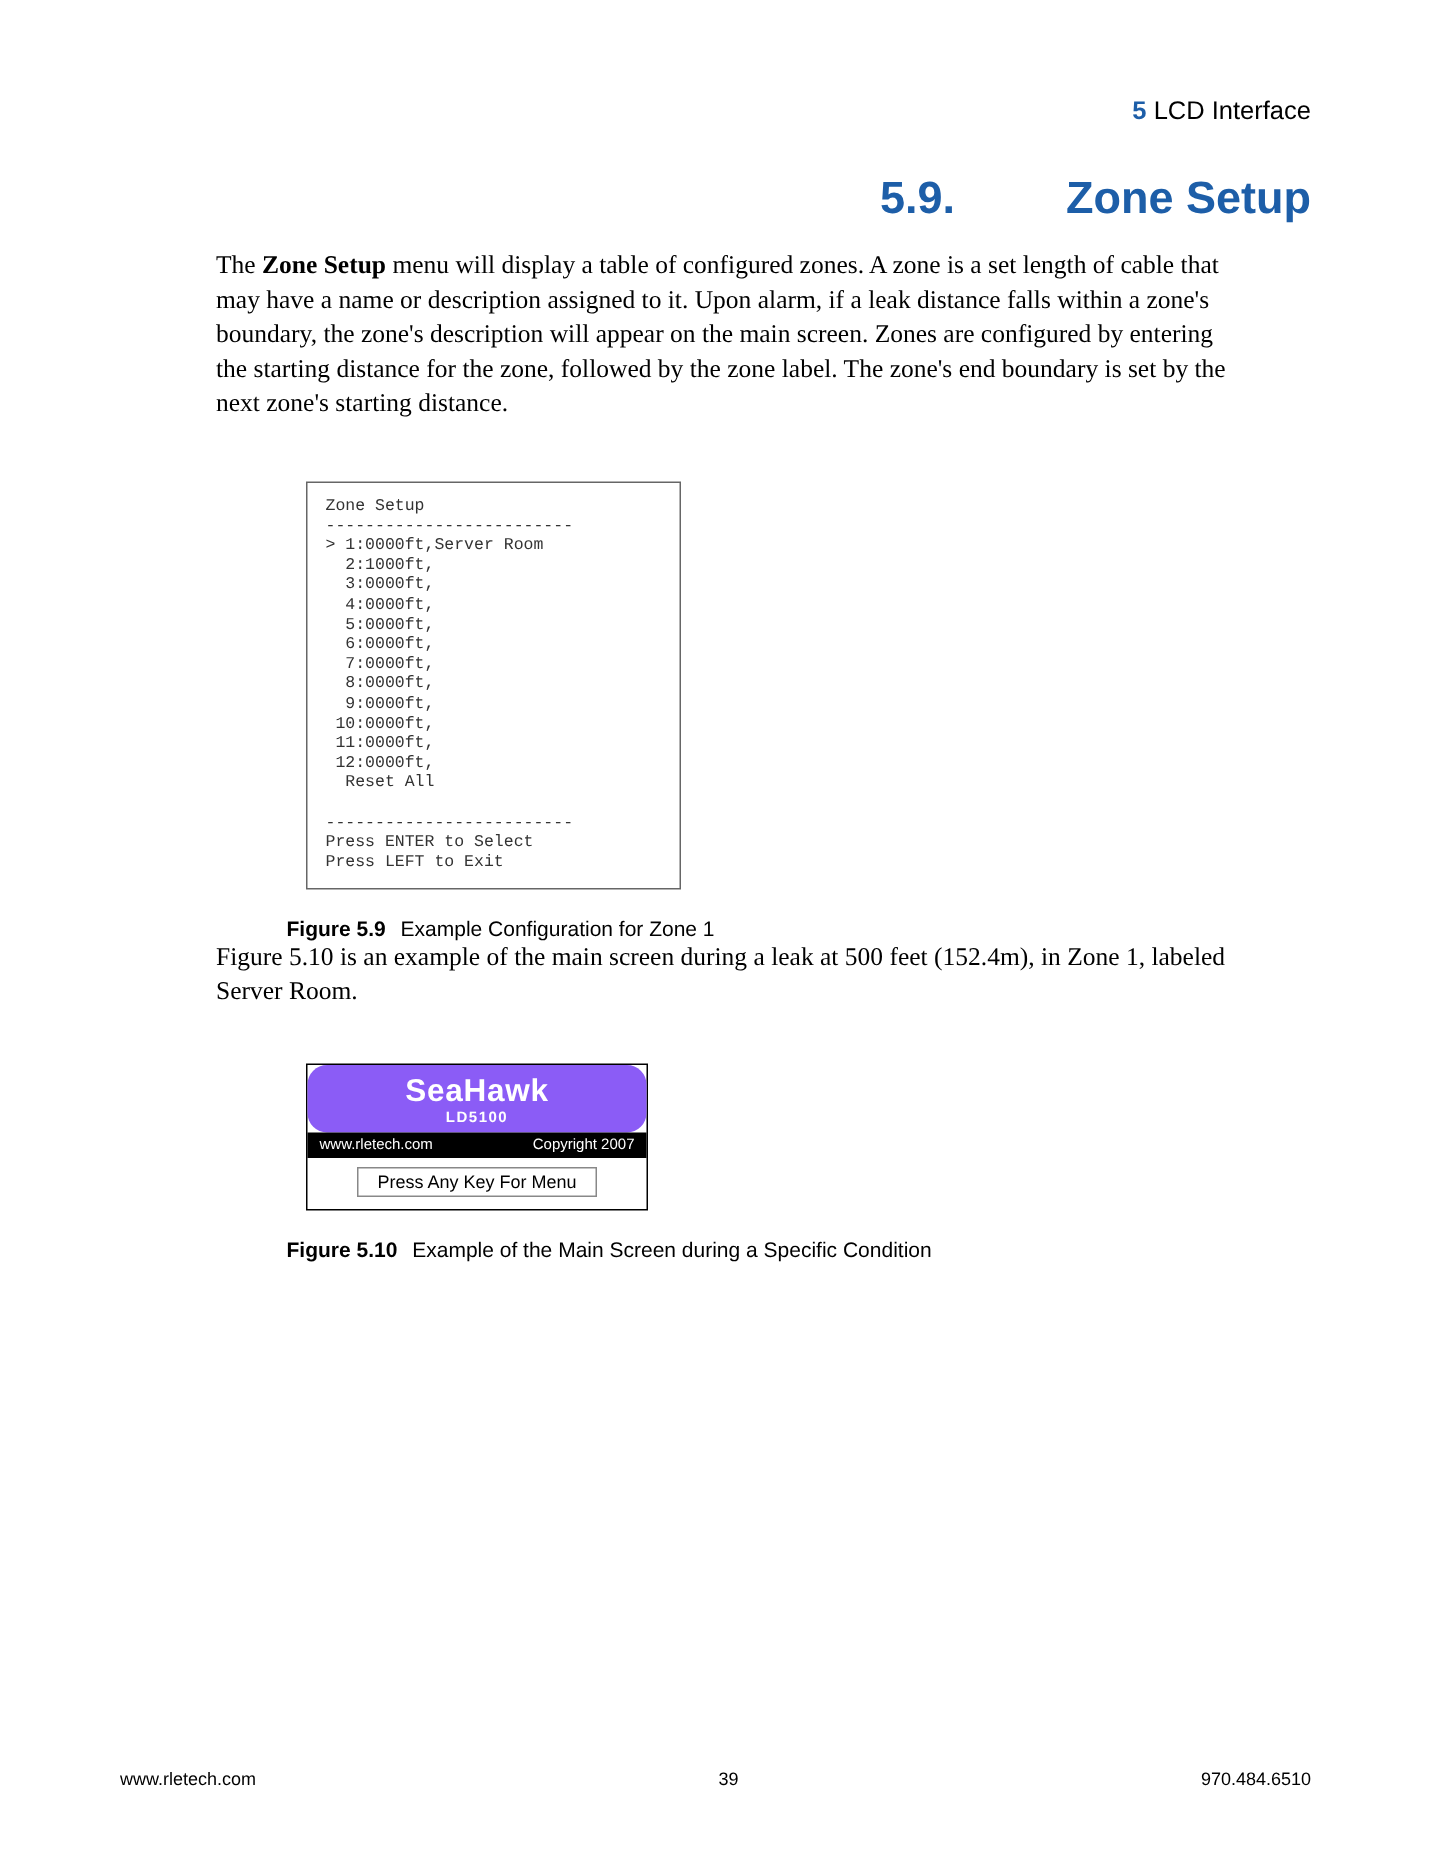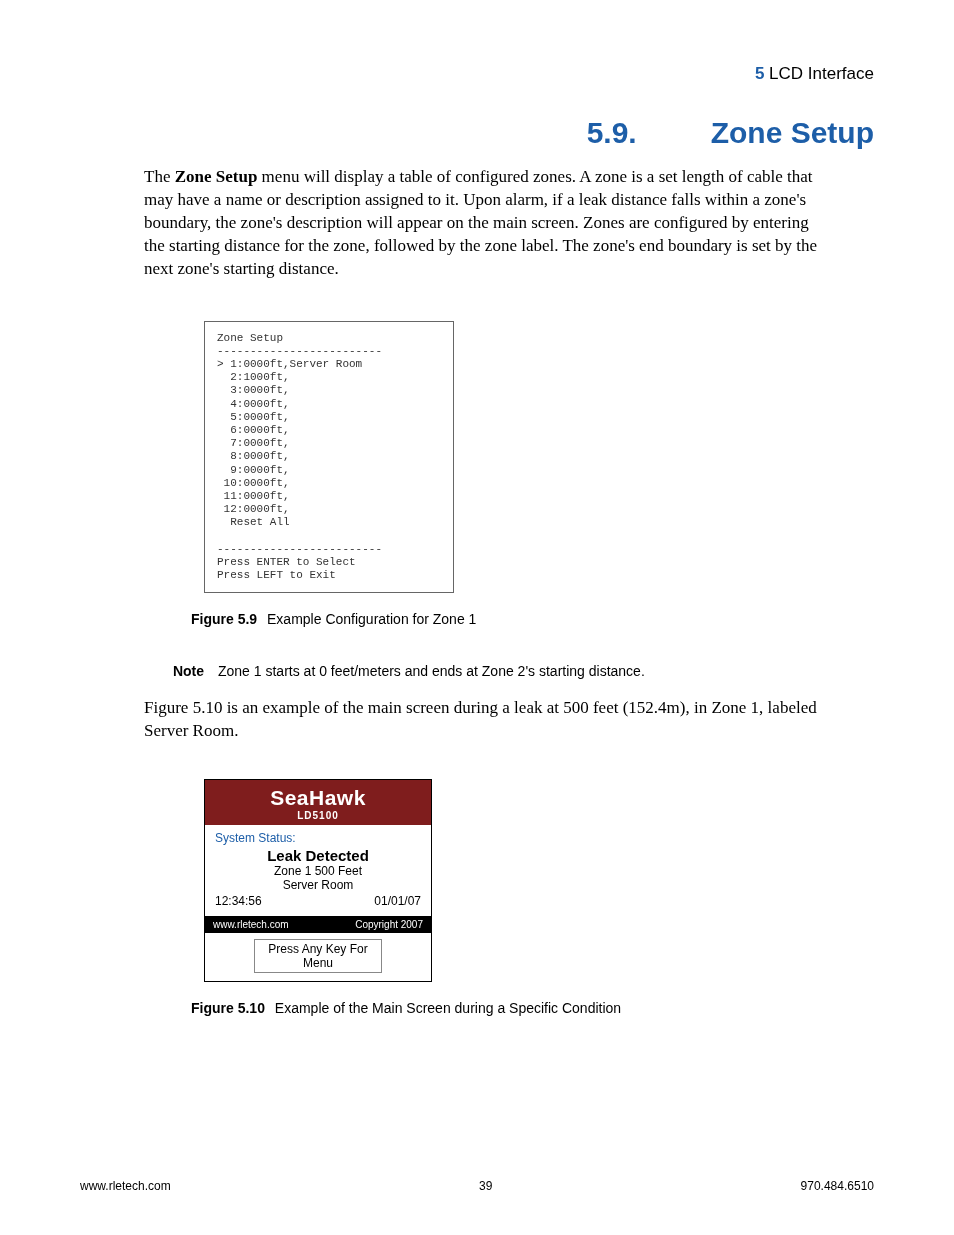--- a/index.html
+++ b/index.html
@@ -12,31 +12,31 @@
   .sectitle { color: #1d5ea8; font-weight: bold; font-size: 30px; }
   .bodycol { margin-left: 64px; margin-top: 16px; max-width: 676px; font-family: "Times New Roman", Times, serif; font-size: 17px; line-height: 1.35; }
   .bodycol .bold { font-weight: bold; }
   .fig-screen { margin: 40px 0 18px 124px; border: 1px solid #666; width: 250px; padding: 10px 12px 10px 12px; font-family: "Courier New", monospace; font-size: 11px; line-height: 1.2; white-space: pre; color: #333; }
   .figcap { margin-left: 111px; font-size: 14px; }
   .figcap b { font-weight: bold; margin-right: 6px; }
   .note-row { display: flex; gap: 14px; margin: 36px 0 18px 84px; font-size: 14px; }
   .note-row .label { font-weight: bold; width: 40px; text-align: right; }
   .note-row .text { font-family: Arial, sans-serif; }
   .shdevice { margin: 36px 0 18px 124px; width: 228px; border: 1px solid #000; background: #fff; }
-  .shdevice .top { background: #7f1d1d; color: #fff; text-align: center; padding: 6px 0 4px 0; }
+  .shdevice .top { background: #8b5cf6; color: #fff; text-align: center; padding: 6px 0 4px 0; border-radius: 13px; }
   .shdevice .brand { font-family: "Arial Black", Arial, sans-serif; font-size: 21px; letter-spacing: 0.5px; font-weight: 900; }
   .shdevice .model { font-size: 10px; font-weight: bold; letter-spacing: 1px; }
   .shdevice .body { padding: 6px 10px 8px 10px; font-size: 12px; }
   .shdevice .body .ss { color: #1d5ea8; font-size: 12px; margin-bottom: 2px; }
   .shdevice .body .leak { text-align: center; font-weight: bold; font-size: 15px; }
   .shdevice .body .zone { text-align: center; font-size: 12px; }
   .shdevice .body .room { text-align: center; font-size: 12px; }
   .shdevice .body .dt { display: flex; justify-content: space-between; font-size: 12px; margin-top: 2px; }
   .shdevice .bar { background: #000; color: #fff; display: flex; justify-content: space-between; font-size: 10px; padding: 3px 8px; }
-  .shdevice .menubtn { margin: 6px auto 8px auto; width: 128px; border: 1px solid #888; text-align: center; font-size: 12px; padding: 2px 0; }
+  .shdevice .menubtn { margin: 6px auto 8px auto; width: 160px; border: 1px solid #888; text-align: center; font-size: 12px; padding: 2px 0; }
   .footer { position: absolute; bottom: 42px; left: 80px; right: 80px; display: flex; justify-content: space-between; font-size: 12px; color: #000; }
 </style>
 </head>
 <body>
 
 <div class="page">
 
   <div class="header-right">
     <span class="chap">5</span>
     <span>LCD Interface</span>
@@ -69,41 +69,27 @@
 
 <span>-------------------------</span>
 <span>Press ENTER to Select</span>
 <span>Press LEFT to Exit</span></div>
 
   <div class="figcap">
     <b>Figure 5.9</b>
     <span>Example Configuration for Zone 1</span>
   </div>
 
-  <div class="note-row">
-    <div class="label">Note</div>
-    <div class="text">Zone 1 starts at 0 feet/meters and ends at Zone 2's starting distance.</div>
-  </div>
 
   <div class="bodycol" style="margin-top:0;">Figure 5.10 is an example of the main screen during a leak at 500 feet (152.4m), in Zone 1, labeled Server Room.</div>
 
   <div class="shdevice">
     <div class="top">
       <div class="brand">SeaHawk</div>
       <div class="model">LD5100</div>
-    </div>
-    <div class="body">
-      <div class="ss">System Status:</div>
-      <div class="leak">Leak Detected</div>
-      <div class="zone">Zone 1  500 Feet</div>
-      <div class="room">Server Room</div>
-      <div class="dt">
-        <span>12:34:56</span>
-        <span>01/01/07</span>
-      </div>
     </div>
     <div class="bar">
       <span>www.rletech.com</span>
       <span>Copyright 2007</span>
     </div>
     <div class="menubtn">Press Any Key For Menu</div>
   </div>
 
   <div class="figcap">
     <b>Figure 5.10</b>

